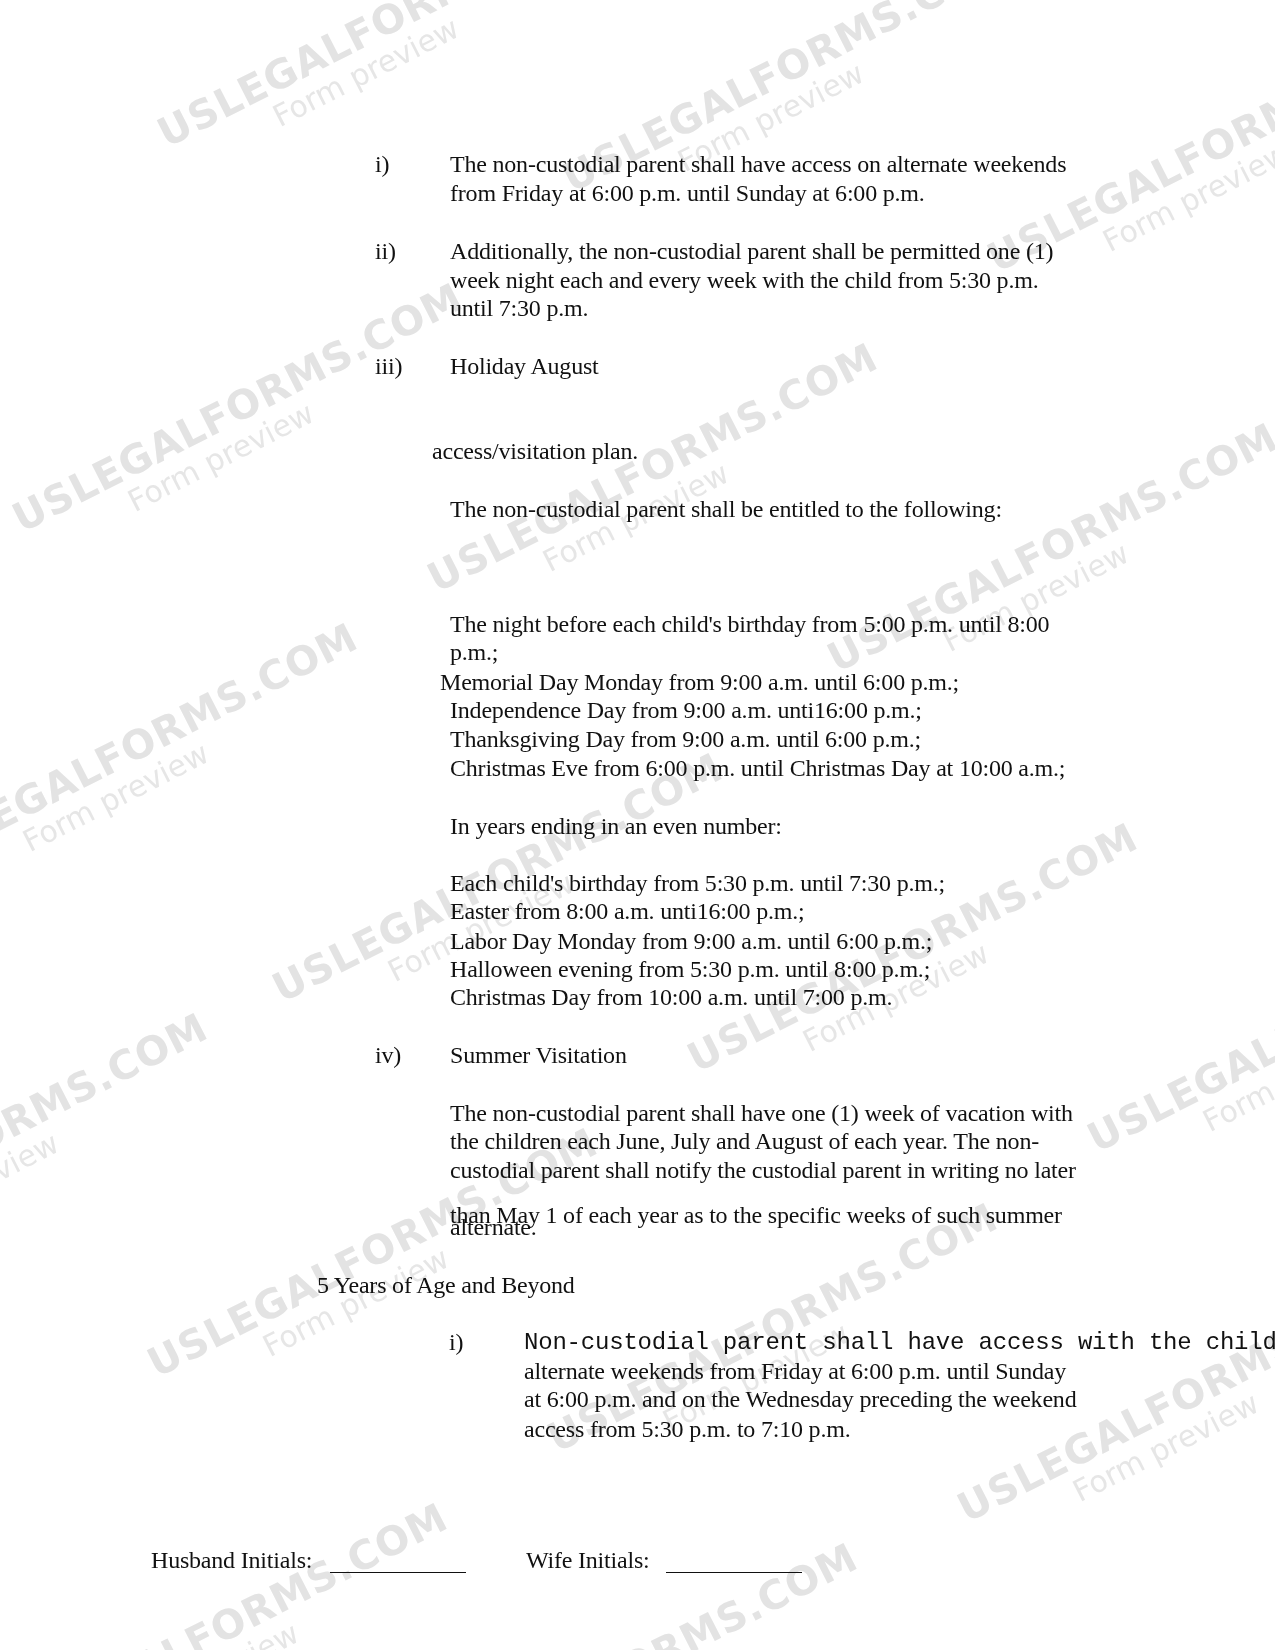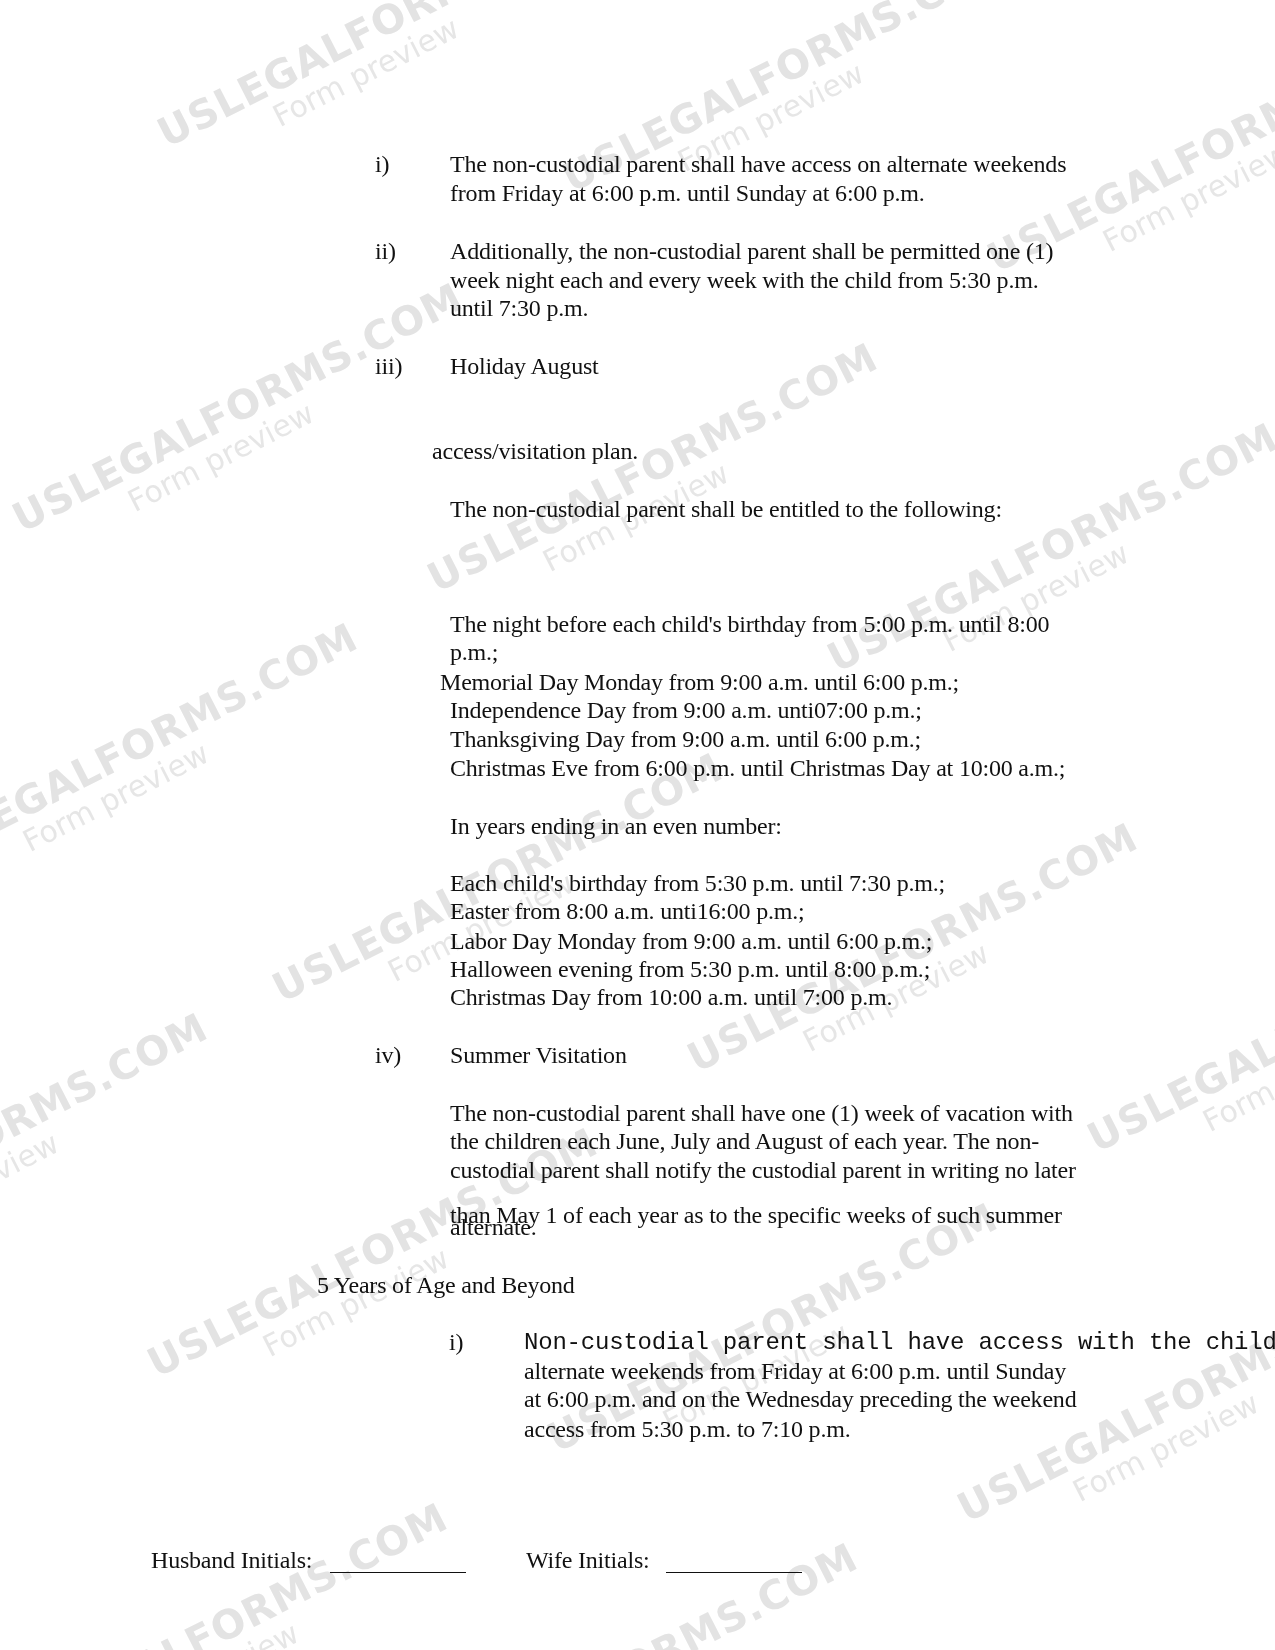--- a/index.html
+++ b/index.html
@@ -93,21 +93,21 @@
   <div class="txt" style="left:450px;top:281px;">week night each and every week with the child from 5:30 p.m.</div>
   <div class="txt" style="left:450px;top:309px;">until 7:30 p.m.</div>
 
   <div class="txt" style="left:375px;top:367px;">iii)</div>
   <div class="txt" style="left:450px;top:367px;">Holiday August</div>
   <div class="txt" style="left:432px;top:452px;">access/visitation plan.</div>
   <div class="txt" style="left:450px;top:510px;">The non-custodial parent shall be entitled to the following:</div>
   <div class="txt" style="left:450px;top:625px;">The night before each child's birthday from 5:00 p.m. until 8:00</div>
   <div class="txt" style="left:450px;top:653px;">p.m.;</div>
   <div class="txt" style="left:440px;top:683px;">Memorial Day Monday from 9:00 a.m. until 6:00 p.m.;</div>
-  <div class="txt" style="left:450px;top:711px;">Independence Day from 9:00 a.m. unti07:00 p.m.;</div>
+  <div class="txt" style="left:450px;top:711px;">Independence Day from 9:00 a.m. unti16:00 p.m.;</div>
   <div class="txt" style="left:450px;top:740px;">Thanksgiving Day from 9:00 a.m. until 6:00 p.m.;</div>
   <div class="txt" style="left:450px;top:769px;">Christmas Eve from 6:00 p.m. until Christmas Day at 10:00 a.m.;</div>
   <div class="txt" style="left:450px;top:827px;">In years ending in an even number:</div>
   <div class="txt" style="left:450px;top:884px;">Each child's birthday from 5:30 p.m. until 7:30 p.m.;</div>
   <div class="txt" style="left:450px;top:912px;">Easter from 8:00 a.m. unti16:00 p.m.;</div>
   <div class="txt" style="left:450px;top:942px;">Labor Day Monday from 9:00 a.m. until 6:00 p.m.;</div>
   <div class="txt" style="left:450px;top:970px;">Halloween evening from 5:30 p.m. until 8:00 p.m.;</div>
   <div class="txt" style="left:450px;top:998px;">Christmas Day from 10:00 a.m. until 7:00 p.m.</div>
 
   <div class="txt" style="left:375px;top:1056px;">iv)</div>

